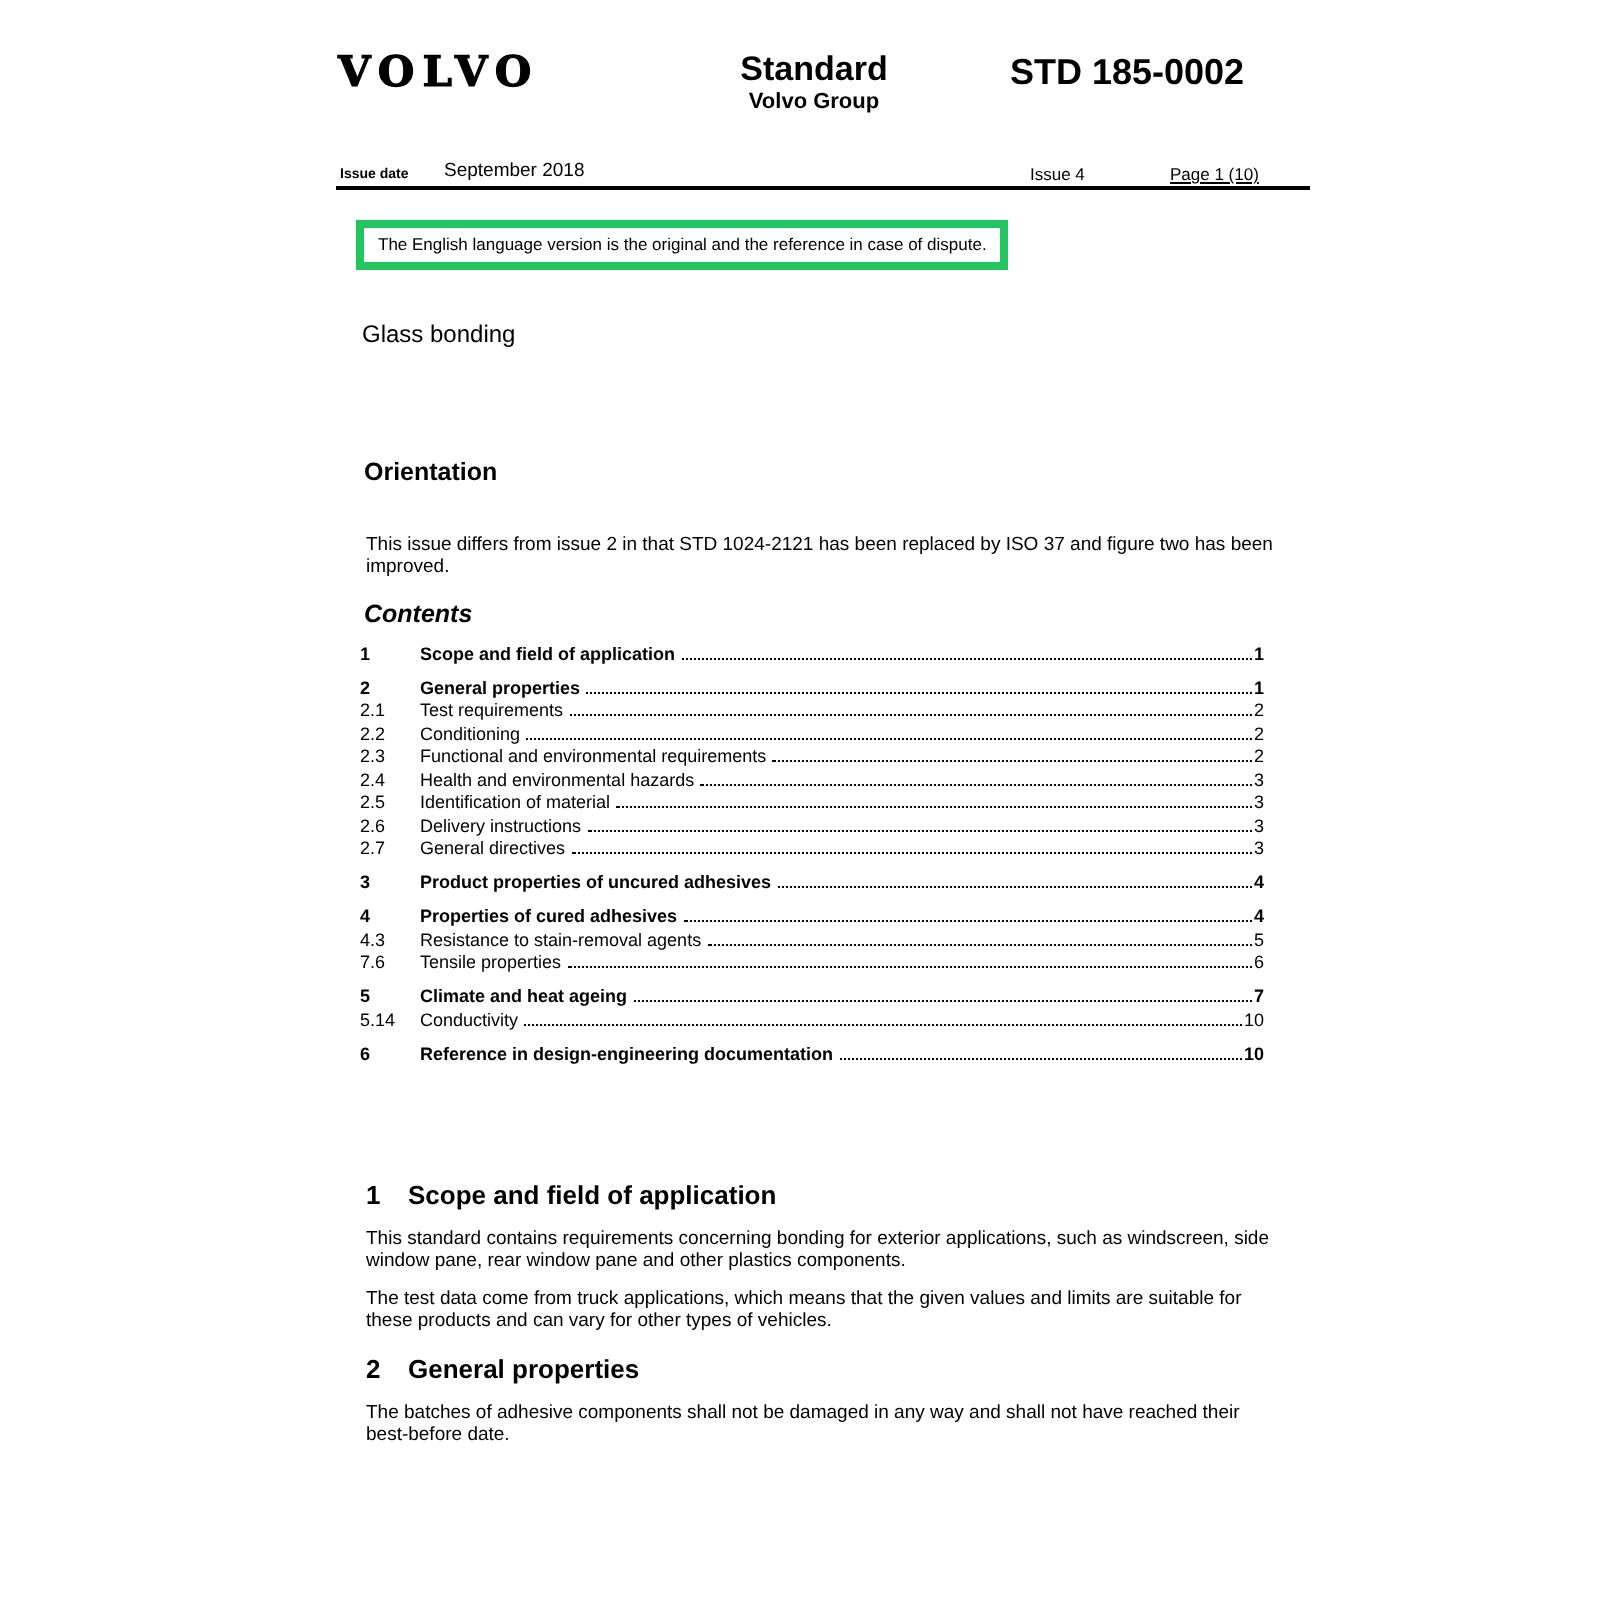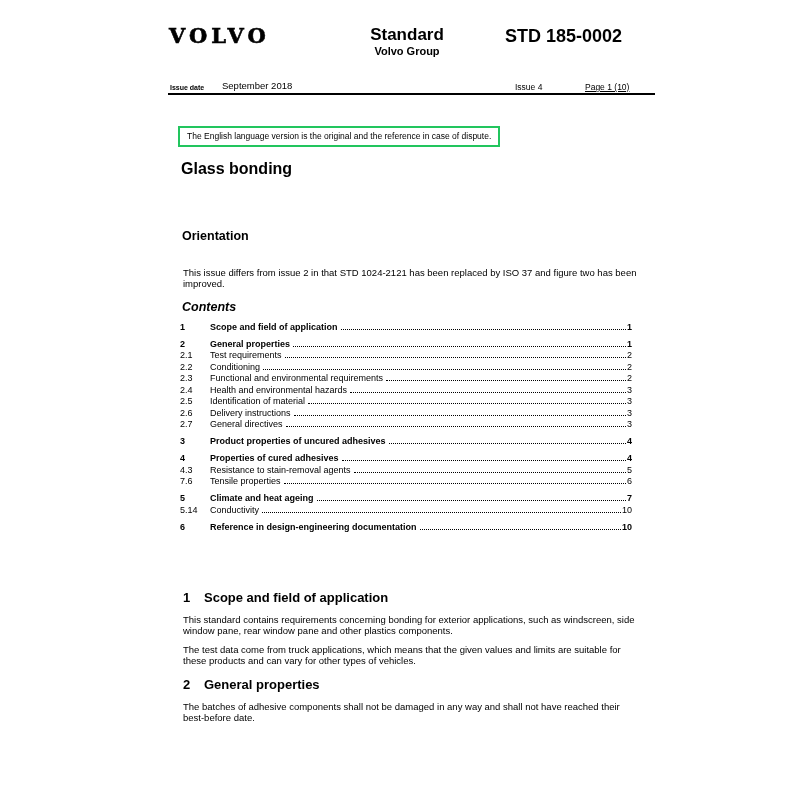--- a/index.html
+++ b/index.html
@@ -36,31 +36,31 @@
   .issue-date { position: absolute; left: 222px; top: 80px; font-size: 9.5px; }
   .issue-no { position: absolute; left: 515px; top: 82px; font-size: 8.5px; }
   .page-no { position: absolute; left: 585px; top: 82px; font-size: 8.5px; text-decoration: underline; }
   .header-rule {
     position: absolute; left: 168px; top: 93px;
     width: 487px; height: 2px; background: #000;
   }
 
   
   .notice-box {
-    position: absolute; left: 178px; top: 126px;
-    border: 2px solid #22c55e;
+    position: absolute; left: 178px; top: 110px;
+    border: 4px solid #22c55e;
     padding: 3px 7px 4px 7px;
     font-size: 8.5px;
     white-space: nowrap;
   }
 
   
   .title {
     position: absolute; left: 181px; top: 160px;
-    font-size: 16px; font-weight: bold; text-align: center;
+    font-size: 12px; font-weight: normal; text-align: center;
   }
   .sub-heading {
     position: absolute; left: 182px;
     font-size: 12.5px; font-weight: bold;
   }
   #orientation-heading { top: 229px; }
   #contents-heading { top: 300px; font-style: italic; }
 
   .body-para {
     position: absolute; left: 183px; width: 460px;

